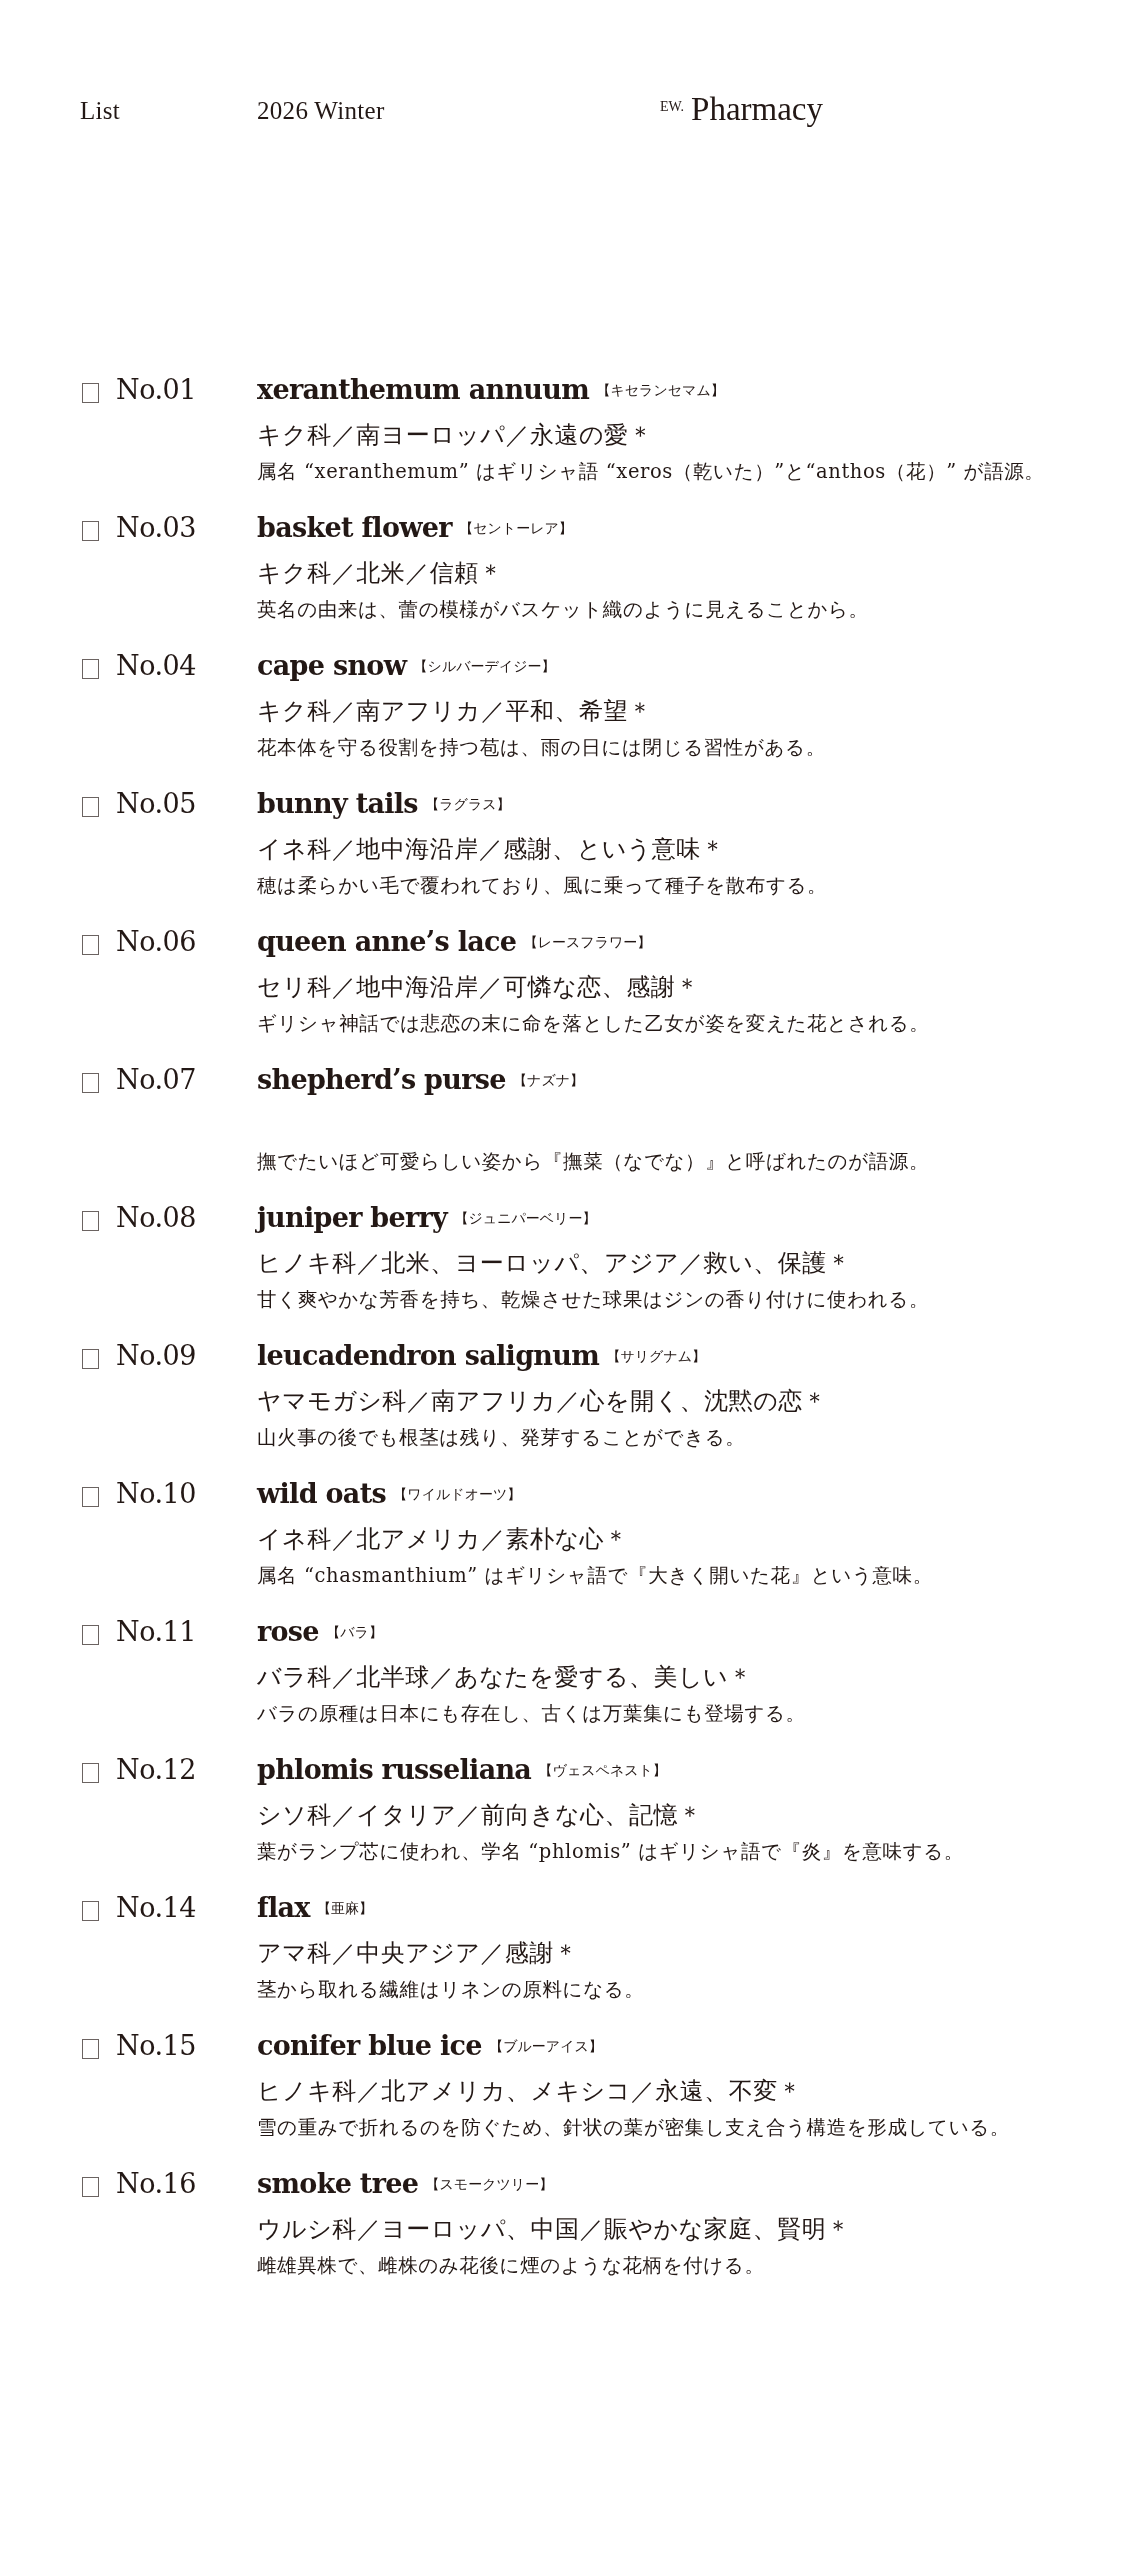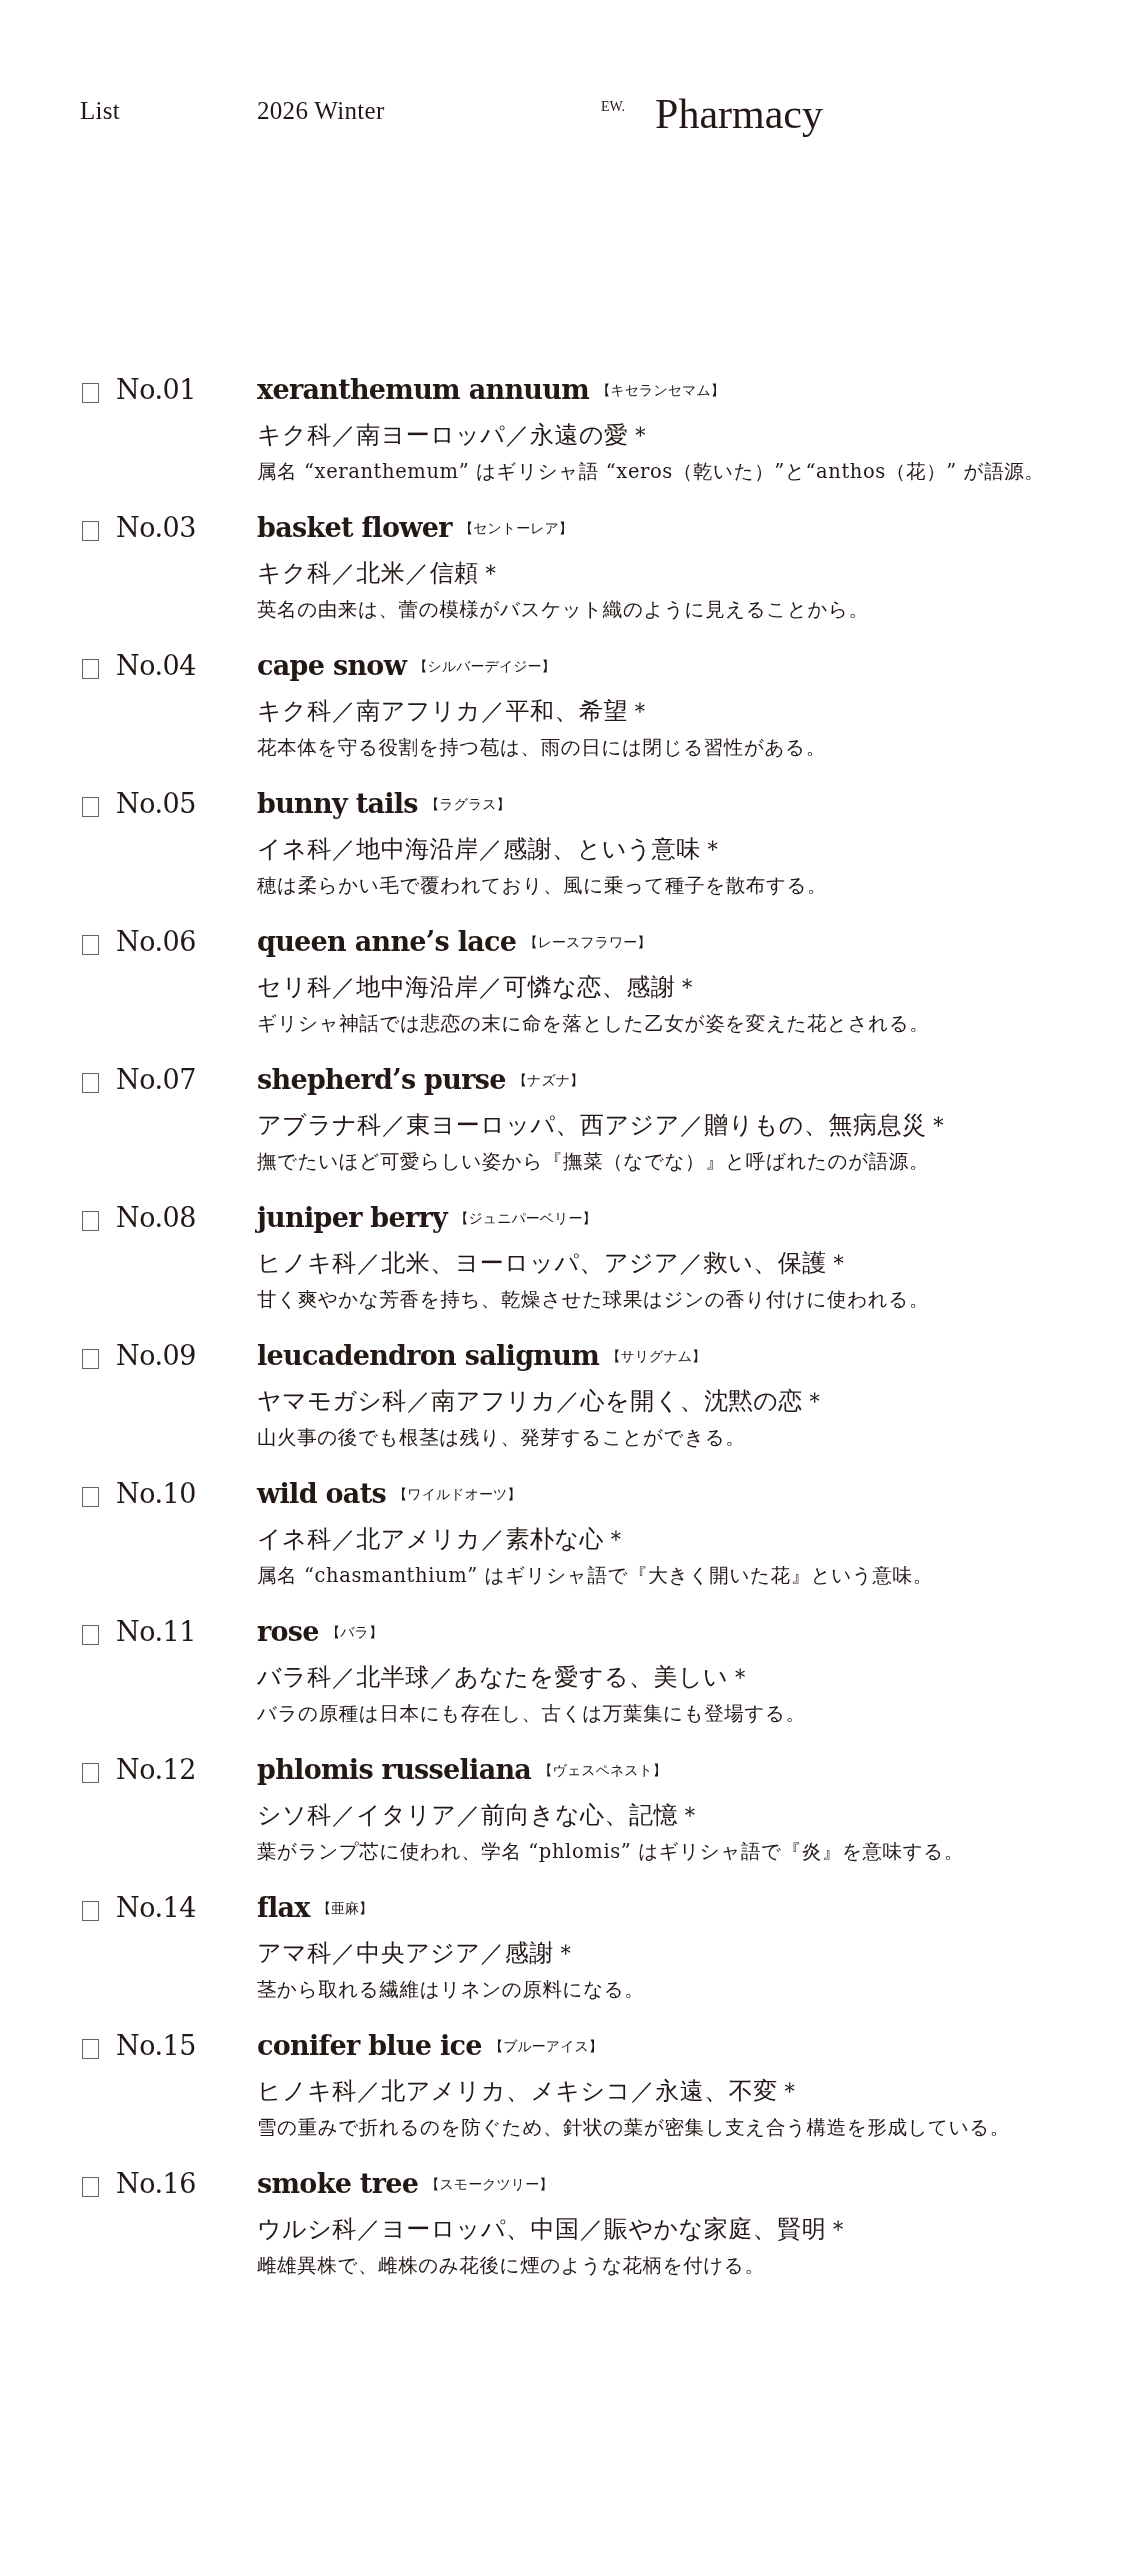--- a/index.html
+++ b/index.html
@@ -18,21 +18,21 @@
   .h-season {
     position: absolute; left: 257px; top: 97px;
     font-size: 25px; font-family: "Liberation Serif", serif; letter-spacing: 0.3px;
   }
   .h-brand {
     position: absolute; right: 82px; top: 93px;
     display: flex; align-items: flex-start;
     font-family: "Liberation Serif", serif;
   }
   .h-brand .sup { font-size: 14px; margin-top: 5.6px; margin-right: 7px; }
-  .h-brand .name { font-size: 42px; line-height: 1; margin-left: 23px; }
+  .h-brand .name { font-size: 33px; line-height: 1; }
 
   .list { position: absolute; left: 0; top: 372px; width: 1122px; }
   .item { position: relative; height: 138px; }
   .checkbox {
     position: absolute; left: 82px; top: 11.2px;
     width: 17px; height: 19.5px; border: 1.4px solid #6b6361; box-sizing: border-box;
     background: #fff; cursor: pointer;
   }
   .num {
     position: absolute; left: 116px; top: 1.9px;
@@ -125,21 +125,20 @@
     <div class="meta">セリ科／地中海沿岸／可憐な恋、感謝＊</div>
     <div class="desc">ギリシャ神話では悲恋の末に命を落とした乙女が姿を変えた花とされる。</div>
   </div>
     <div class="item">
     <div class="checkbox" role="checkbox" aria-checked="false"></div>
     <div class="num">No.07</div>
     <div class="title-row">
       <span class="title">shepherd’s purse</span>
       <span class="kana">【ナズナ】</span>
     </div>
-    <div class="meta">アブラナ科／東ヨーロッパ、西アジア／贈りもの、無病息災＊</div>
     <div class="desc">撫でたいほど可愛らしい姿から『撫菜（なでな）』と呼ばれたのが語源。</div>
   </div>
     <div class="item">
     <div class="checkbox" role="checkbox" aria-checked="false"></div>
     <div class="num">No.08</div>
     <div class="title-row">
       <span class="title">juniper berry</span>
       <span class="kana">【ジュニパーベリー】</span>
     </div>
     <div class="meta">ヒノキ科／北米、ヨーロッパ、アジア／救い、保護＊</div>

